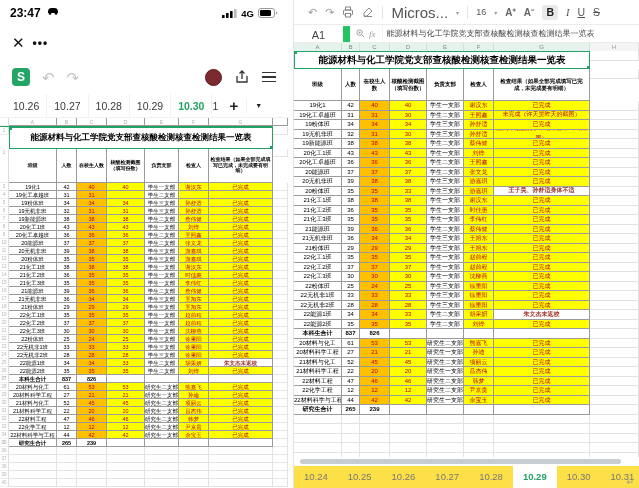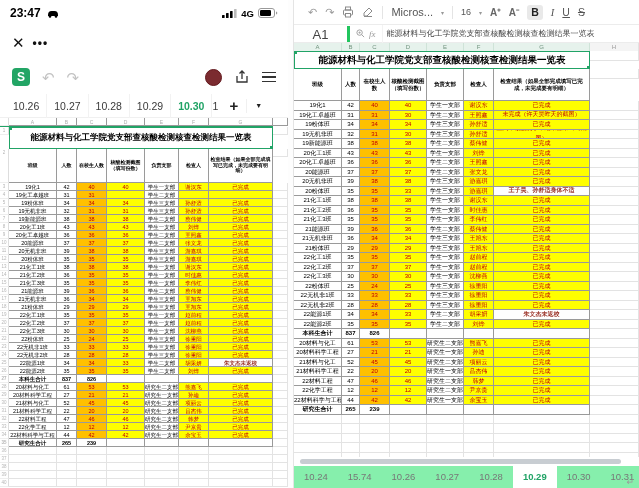--- a/index.html
+++ b/index.html
@@ -1,21 +1,21 @@
 <!DOCTYPE html>
 <html style="--accent: #21A366; --orange: #FFC000; --yellow: #FFFF00; --red: #C00000; --warn: #9C3328;"><head>
 <meta charset="utf-8">
 <style>
 *{box-sizing:border-box;margin:0;padding:0}
 body{width:639px;height:488px;font-family:"Liberation Sans",sans-serif;background:#fff;overflow:hidden}
 .app{display:flex;width:639px;height:488px}
 
 .panelL{width:288px;flex:none;background:#fff;overflow:hidden;position:relative}
 .statusbar{height:26px;display:flex;align-items:center;justify-content:space-between;padding:0 10px}
-.sb-left{display:flex;align-items:center;gap:5px}
+.sb-left{display:flex;gap:5px}
 .sb-time{font-size:12px;font-weight:bold;color:#000}
 .sb-right{display:flex;gap:4px}
 .sb-net{font-size:9.5px;font-weight:bold;color:#000}
 .appbar{height:34px;display:flex;align-items:center;padding:0 12px;gap:8px}
 .x-btn{font-size:15px;color:#111;cursor:pointer}
 .appbar-title{flex:1;text-align:center;font-size:12.5px;font-weight:bold;color:#111;white-space:nowrap;overflow:hidden}
 .more-btn{font-size:12px;letter-spacing:1px;color:#111;font-weight:bold}
 .tools{height:34px;display:flex;align-items:center;padding:0 12px;gap:12px}
 .slogo{width:18px;height:18px;border-radius:4px;background:#22a565;color:#fff;font-size:12px;font-weight:bold;display:flex;align-items:center;justify-content:center}
 .undo,.redo{font-size:15px;color:#c3c3c3;line-height:1}
@@ -52,45 +52,45 @@
 .warn{color:var(--warn);background:#fff;font-weight:bold}
 .total .td{font-weight:bold}
 .wrapS{white-space:normal;font-size:4.5px;line-height:4.6px;display:flex;align-items:center;justify-content:center}
 
 .divider{width:6px;flex:none;background:#fdfdfd;border-right:1px solid #e4e4e4}
 
 .panelR{flex:1;background:#fff;overflow:hidden;position:relative;display:flex;flex-direction:column}
 .rtools{height:25px;display:flex;align-items:center;gap:8px;padding:0 8px 0 14px;border-bottom:1px solid #ececec;color:#8a8a8a}
 .rtools .ic{font-size:11px;line-height:1;color:#9a9a9a}
 .rsep{width:1px;height:13px;background:#e4e4e4}
-.fontname{font-size:11px;color:#555;white-space:nowrap}
+.fontname{font-size:15px;color:#555;white-space:nowrap}
 .dd{font-size:6px;color:#999}
 .fontsize{font-size:9px;color:#555}
 .aGrow,.aShrink{font-size:10px;color:#666;font-weight:bold}
 .bBtn{font-size:10.5px;font-weight:bold;color:#222;background:#e9e9e9;border-radius:3px;padding:0 4px;line-height:15px}
 .iBtn{font-size:10.5px;font-style:italic;color:#555;font-family:"Liberation Serif",serif}
 .uBtn{font-size:10.5px;text-decoration:underline;color:#555}
 .sBtn{font-size:10.5px;text-decoration:line-through;color:#555}
 .fbar{height:18px;display:flex;align-items:center;border-bottom:1px solid #ececec}
-.namebox{width:56px;text-align:center;font-size:13px;color:#444;border-right:3px solid #22c55e;height:16px;line-height:18px}
+.namebox{width:56px;text-align:center;font-size:11px;color:#444;border-right:7px solid #22c55e;height:16px;line-height:18px}
 .fxwrap{display:flex;align-items:center;gap:4px;padding:0 6px;height:18px;border-right:1px solid #f3f3f3}
 .fx{font-size:9px;font-style:italic;color:#999;font-family:"Liberation Serif",serif}
 .formula{font-size:8px;color:#444;white-space:nowrap;overflow:hidden;padding-left:4px}
 .rrow{display:grid;grid-template-columns:48px 18px 30px 37px 37px 30px 96px 1fr}
 .lettersR{height:8px}
 .lettersR .ltr{font-size:5.5px;color:#71937f;background:#e6f2ec;text-align:center;line-height:8px;border-right:0.5px solid #cfe3d8;overflow:hidden}
 .lettersR .ltr.plain{background:#f4f4f4;color:#9a9a9a;border-right:0.5px solid #e3e3e3}
 .rrow .td{height:9.5px;line-height:9.5px;font-size:6px}
 .rrow .titleCellR{grid-column:1/8;height:18px;line-height:16px;font-size:9.5px;font-weight:bold;border:1.5px solid var(--accent);position:relative;text-align:center;background:#fff;overflow:hidden}
 .titleCellR:before{content:"";position:absolute;left:-1px;top:-1px;width:3px;height:3px;background:var(--accent)}
 .titleCellR:after{content:"";position:absolute;right:-1px;bottom:-1px;width:3px;height:3px;background:var(--accent)}
 .rrow.hdrRow .hd{height:32px;font-size:5.5px;line-height:6.2px;font-weight:bold;white-space:normal;display:flex;align-items:center;justify-content:center;padding:0 1px}
 .rtableWrap{flex:1;overflow:hidden}
 .scrollbar{height:5px;width:93%;margin:2px 0 2px 6px;background:#c8cdd2;border-radius:3px}
-.tabsR{height:22px;background:#86efac;display:flex;align-items:center;overflow:hidden}
+.tabsR{height:22px;background:#fde047;display:flex;align-items:center;overflow:hidden}
 .tabR{font-size:9.5px;color:#777;padding:0 10px;height:22px;line-height:22px;white-space:nowrap}
 .tabR.active{background:#fff;color:var(--accent);font-weight:bold}
 .retIcon{position:absolute;right:5px;bottom:1px;font-size:9px;color:#9a9a9a}
 svg{display:block}
 </style>
 </head>
 <body>
 
 <div class="app">
 
@@ -1053,21 +1053,21 @@
             <div class="td empty"></div>
             <div class="td empty"></div>
             <div class="td h"></div>
           </div>
         </div>
       </div>
 
     <div class="scrollbar"></div>
     <div class="tabsR" id="tabsR">
         <span class="tabR">10.24</span>
-        <span class="tabR">15.74</span>
+        <span class="tabR">10.25</span>
         <span class="tabR">10.26</span>
         <span class="tabR">10.27</span>
         <span class="tabR">10.28</span>
         <span class="tabR active">10.29</span>
         <span class="tabR">10.30</span>
         <span class="tabR">10.31</span>
       </div>
     <span class="retIcon">↵</span>
   </section>
 </div>

